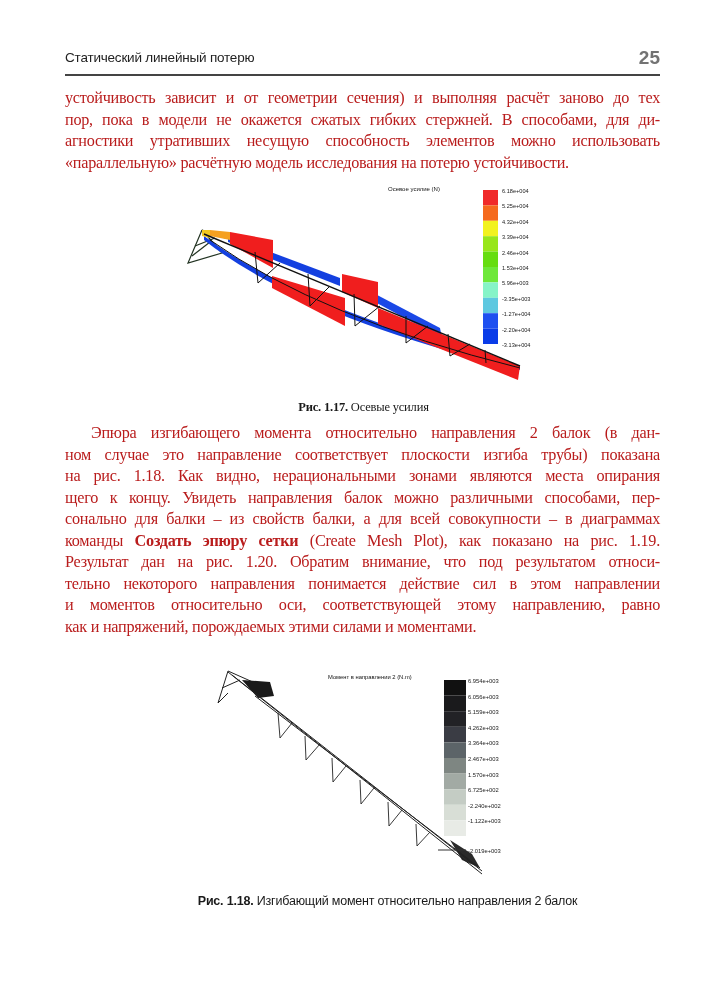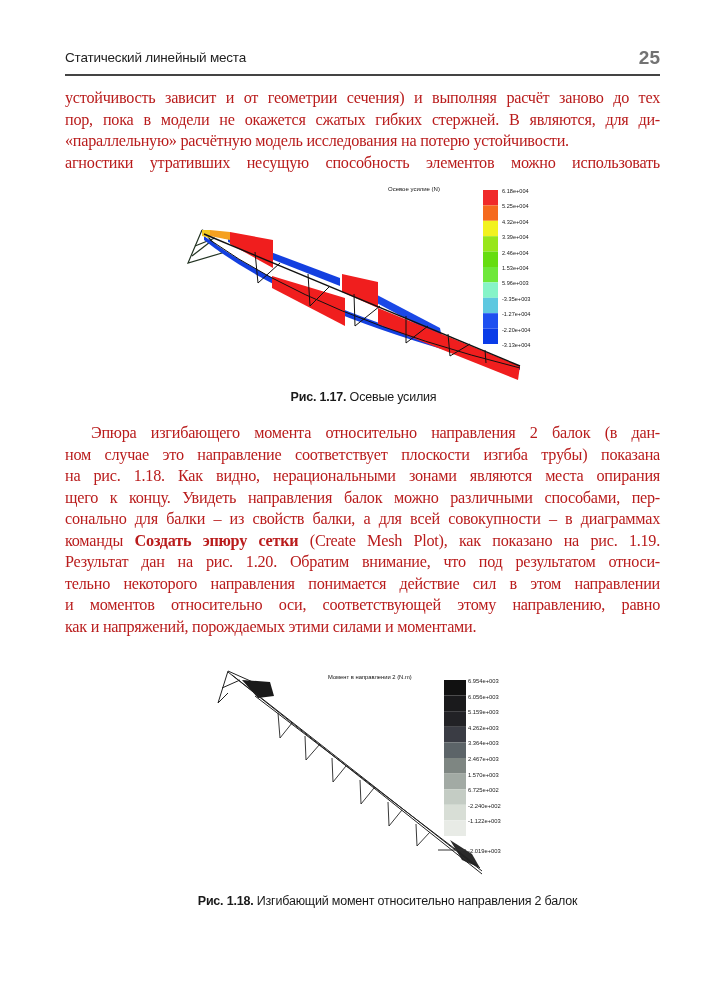--- a/index.html
+++ b/index.html
@@ -9,41 +9,41 @@
   .page-num { position: absolute; right: 0; top: -1px; font-family: "Liberation Sans", sans-serif; font-size: 19px; font-weight: bold; color: #737373; }
   .header-rule { position: absolute; left: 65px; top: 74px; width: 595px; height: 2px; background: #444; }
   .body-text { position: absolute; left: 65px; width: 595px; font-family: Liberation Serif, serif; font-size: 16.2px; line-height: 21.5px; color: #b91c1c; text-align: justify; letter-spacing: -0.25px; }
   .body-text .line { display: block; text-align: justify; text-align-last: justify; white-space: nowrap; height: 21.5px; }
   .body-text .line.last { text-align-last: left; }
   .indent { padding-left: 26px; }
   .p1 { top: 88px; }
   .p2 { top: 423px; }
   .caption { position: absolute; left: 0; width: 727px; text-align: center; font-family: "Liberation Sans", sans-serif; font-size: 12.5px; color: #1a1a1a; letter-spacing: -0.2px; }
   .caption b { font-weight: bold; }
-  .cap1 { top: 390px; }
+  .cap1 { top: 400px; font-family: Liberation Serif, serif; }
   .cap2 { top: 894px; padding-left: 24px; }
   .fig { position: absolute; }
   .fig1 { left: 180px; top: 178px; width: 370px; height: 210px; }
   .fig2 { left: 200px; top: 668px; width: 320px; height: 215px; }
   svg text { font-family: "Liberation Sans", sans-serif; }
 </style>
 </head>
 <body>
 
 <div class="header">
-  <span class="header-title">Статический линейный места</span>
+  <span class="header-title">Статический линейный потерю</span>
   <span class="page-num">25</span>
 </div>
 <div class="header-rule"></div>
 
 <div class="body-text p1">
   <span class="line">устойчивость зависит и от геометрии сечения) и выполняя расчёт заново до тех</span>
-  <span class="line">пор, пока в модели не окажется сжатых гибких стержней. В являются, для ди-</span>
+  <span class="line">пор, пока в модели не окажется сжатых гибких стержней. В способами, для ди-</span>
+  <span class="line">агностики утративших несущую способность элементов можно использовать</span>
   <span class="line last">«параллельную» расчётную модель исследования на потерю устойчивости.</span>
-  <span class="line">агностики утративших несущую способность элементов можно использовать</span>
 </div>
 
 <div class="fig fig1">
   <svg width="370" height="210" viewBox="0 0 370 210">
 
     <g stroke="#223322" stroke-width="1.2" fill="none">
       <polyline points="22,52 8,85 42,75 22,52"></polyline>
       <line x1="15" y1="68" x2="35" y2="60"></line>
       <line x1="12" y1="78" x2="30" y2="64"></line>
       <line x1="22" y1="52" x2="45" y2="60"></line>

